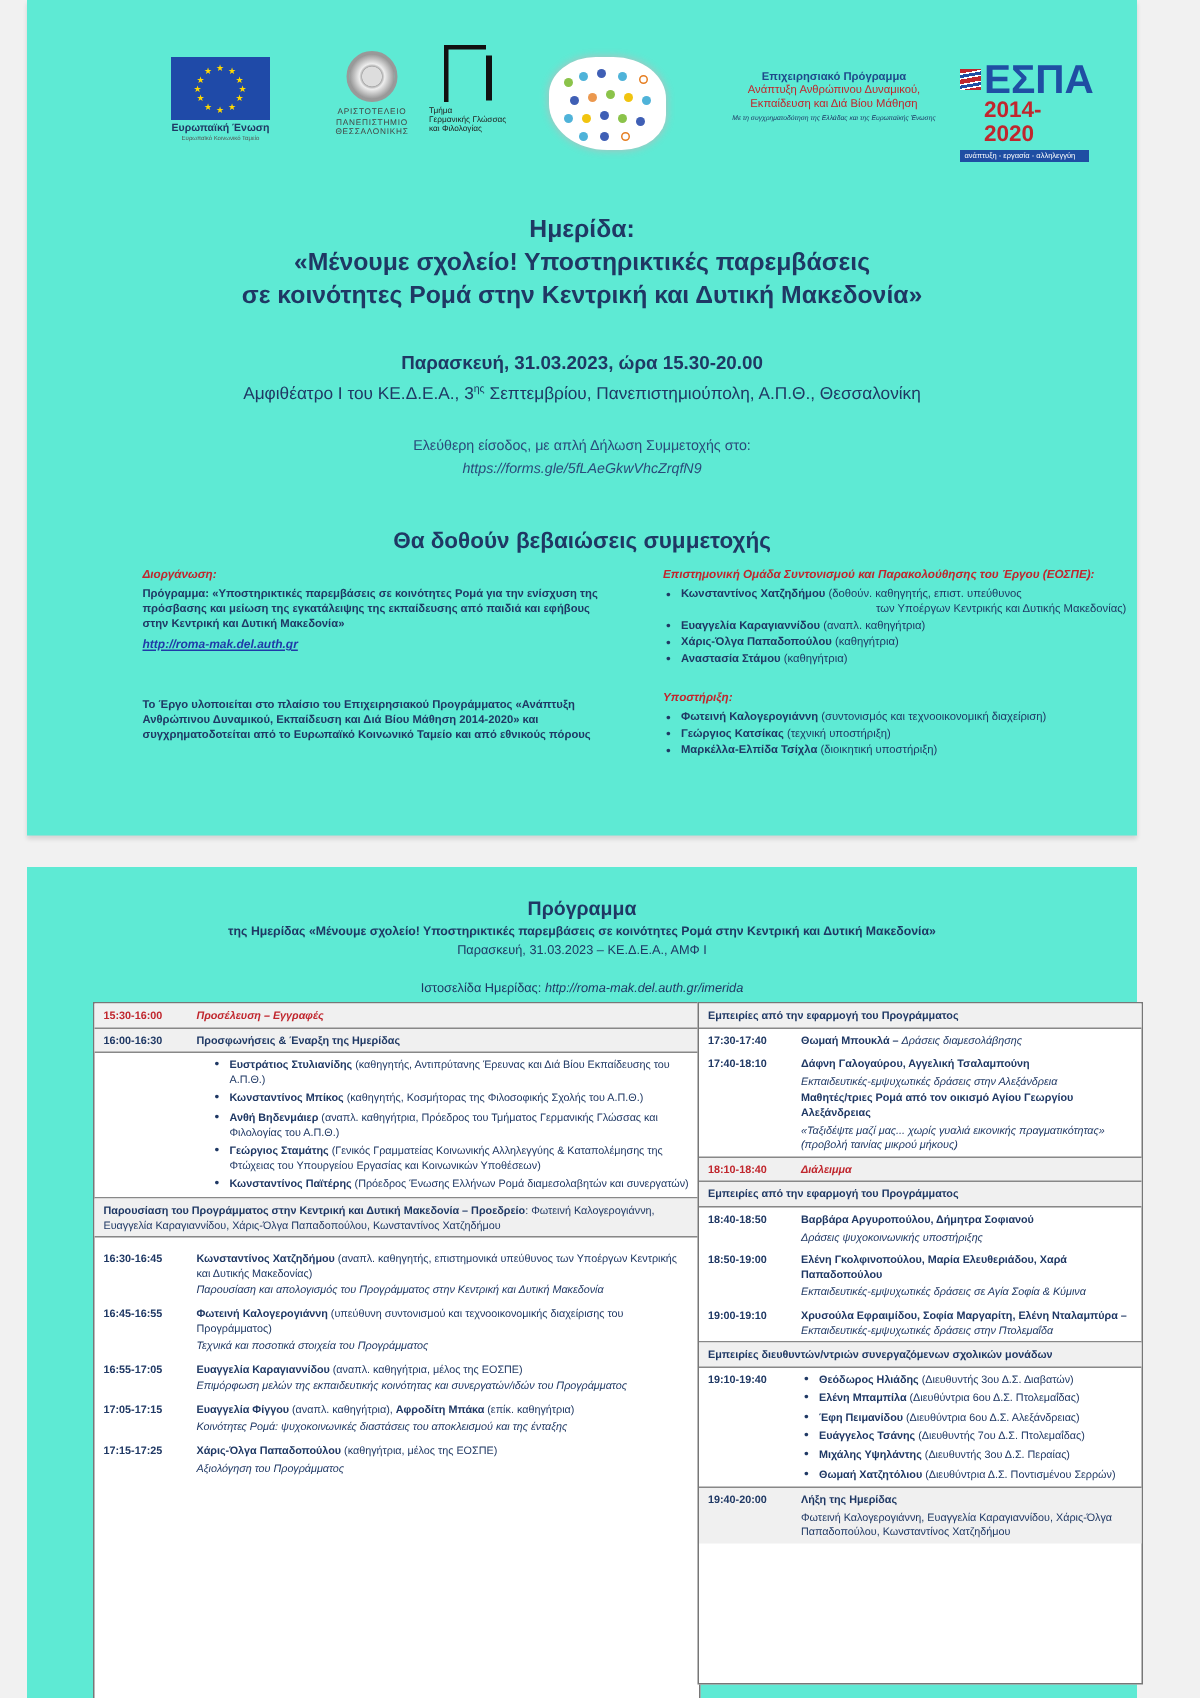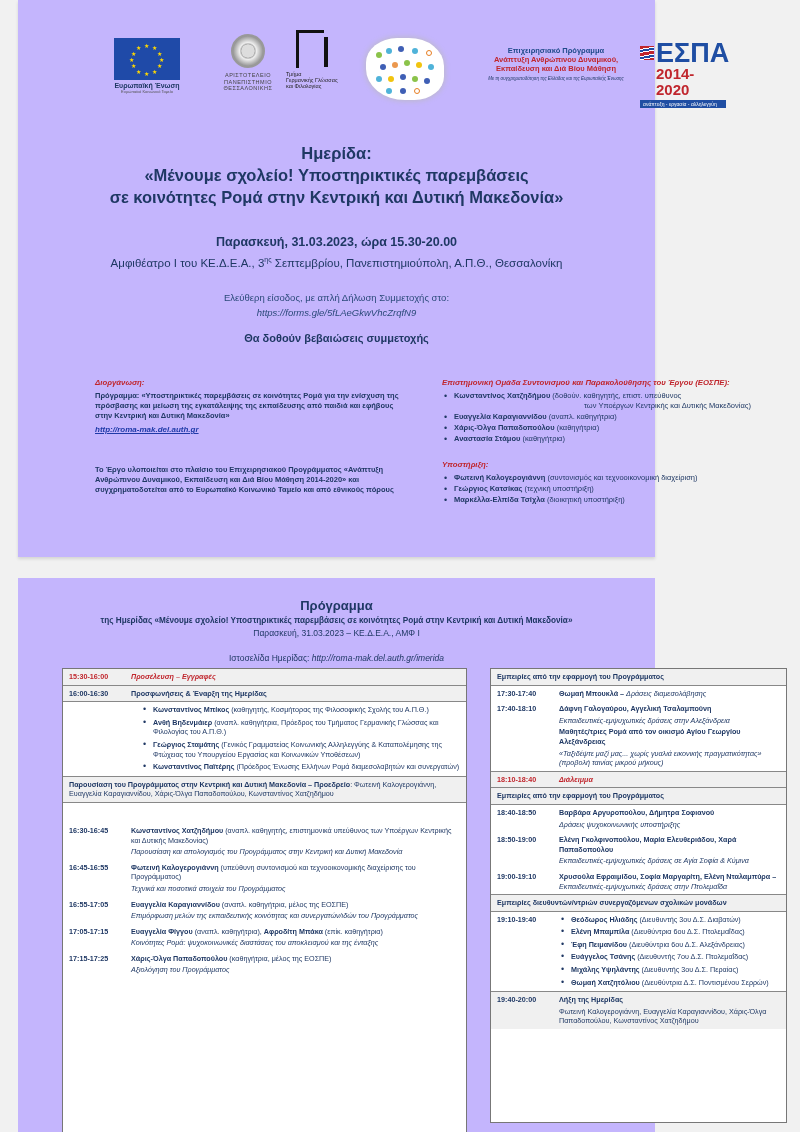--- a/index.html
+++ b/index.html
@@ -1,72 +1,72 @@
 <!DOCTYPE html>
 <html><head>
 <meta charset="utf-8">
 <style>
 *{box-sizing:border-box;margin:0;padding:0}
 html,body{width:800px;height:1132px;background:#f1f1f1;overflow:hidden}
 body{font-family:"Liberation Sans",sans-serif;color:#1f3864;position:relative}
-.page{position:absolute;left:18px;width:637px;background:#c4b5fd}
+.page{position:absolute;left:18px;width:740px;background:#5eead4}
 #page1{top:0;height:557px;box-shadow:0 2px 3px rgba(0,0,0,.12)}
 #page2{top:578px;height:554px}
 .logos{position:absolute;top:30px;left:0;width:100%;height:70px}
 .logo{position:absolute}
 .eu{left:96px;top:8px;width:66px;text-align:center}
 .eu .flag{width:66px;height:42px;background:#1f4aa8;position:relative;margin:0 auto}
 .eu .flag span{position:absolute;color:#ffd800;font-size:6px;line-height:6px}
 .eu .t1{font-size:7px;font-weight:bold;color:#1f3864;margin-top:2px;white-space:nowrap}
 .eu .t2{font-size:4px;color:#555;white-space:nowrap}
 .auth{left:200px;top:4px;width:60px;text-align:center}
 .auth .seal{width:34px;height:34px;border-radius:50%;border:2px solid #999;margin:0 auto;background:radial-gradient(circle,#ddd 30%,#aaa 32%,#eee 40%,#999 70%);}
 .auth .t{font-size:5.5px;color:#444;letter-spacing:.5px;line-height:6.5px;margin-top:4px}
 .germ{left:268px;top:0;width:64px}
 .germ .icon{width:28px;height:38px;margin-left:10px;border-left:3px solid #111;border-top:3px solid #111;position:relative}
 .germ .icon:after{content:"";position:absolute;right:-4px;top:4px;width:4px;height:30px;background:#111}
 .germ .t{font-size:5.5px;color:#222;line-height:6px;margin-top:3px}
 .dots{left:348px;top:8px;width:78px;height:62px;border-radius:40% 45% 38% 50%;box-shadow:0 0 6px #bbb;background:#fff;position:absolute}
 .dots i{position:absolute;width:6px;height:6px;border-radius:50%}
 .op{left:428px;top:16px;width:220px;text-align:center}
 .op .a{font-size:7.5px;color:#1f4a8a;font-weight:bold}
-.op .b{font-size:7.5px;color:#c0262d;font-weight:bold;line-height:9px}
+.op .b{font-size:7.5px;color:#c0262d;font-weight:normal;line-height:9px}
 .op .c{font-size:4.5px;color:#1f3864;margin-top:3px;font-style:italic}
 .espa{left:622px;top:10px;width:86px}
 .espa .top{font-size:27px;font-weight:bold;color:#1f4ea3;line-height:26px;padding-left:16px;position:relative}
 .espa .top:before{content:"";position:absolute;left:0;top:6px;width:14px;height:14px;background:repeating-linear-gradient(170deg,#c0262d 0 3px,#fff 3px 4px,#1f4ea3 4px 6px,#fff 6px 7px)}
 .espa .yr{font-size:15px;font-weight:bold;color:#c0262d;padding-left:16px;line-height:16px}
 .espa .bar{background:#1f4ea3;color:#fff;font-size:5px;padding:1px 3px;margin-top:2px;white-space:nowrap}
 .center{position:absolute;left:0;width:100%;text-align:center}
 .h1{top:142px;font-size:16.5px;font-weight:bold;line-height:22px;color:#1f3864}
 .date{top:233px;font-size:12.5px;font-weight:bold;line-height:18px}
 .venue{top:251px;font-size:11.5px;line-height:18px}
 .venue b{font-weight:normal}
 .reg{top:290px;font-size:9.5px;line-height:15px;color:#2b4a7a}
 .reg .url{font-style:italic}
-.cert{top:332px;font-size:11px;font-weight:bold}
+.cert{top:352px;font-size:15px;font-weight:bold}
 .col{position:absolute;font-size:7.5px;line-height:10px;color:#1f3864}
 .red-h{color:#c0262d;font-style:italic;font-weight:bold;font-size:7.8px;margin-bottom:3px}
 .col .b{font-weight:bold}
 .col a{color:#1f3aa8;font-weight:bold;font-style:italic;text-decoration:underline;display:block;margin-top:4px;font-size:8px}
 .left-col{left:77px;top:378px;width:310px}
 .left-fund{left:77px;top:465px;width:310px;font-weight:bold}
 .right-col{left:424px;top:378px;width:330px}
 ul.bl{list-style:none}
 ul.bl li{position:relative;padding-left:12px;margin-bottom:1px}
 ul.bl li:before{content:"•";position:absolute;left:2px;top:0;font-size:9px}
 .sub-indent{padding-left:130px}
 .p2-title{top:20px;font-size:13px;font-weight:bold;line-height:16px}
 .p2-sub{top:37px;font-size:8.2px;font-weight:bold;line-height:11px}
 .p2-date{top:49px;font-size:8.5px;line-height:12px}
 .p2-site{top:74px;font-size:8.5px;line-height:12px}
 .p2-site i{}
 .tbl{position:absolute;border:1.5px solid #777;background:#fff;font-size:7.2px;line-height:9.6px;color:#1f3864}
 .tL{left:44px;top:90px;width:405px;height:467px}
-.tR{left:472px;top:90px;width:297px;height:455px}
+.tR{left:447px;top:90px;width:297px;height:455px}
 .row{border-bottom:1.5px solid #888;padding:3px 6px;display:flex}
 .row.gray{background:#f0f0f0}
 .row.noborder{border-bottom:none}
 .time{width:62px;flex:none;font-weight:bold}
 .body{flex:1}
 .red{color:#c0262d;font-style:italic;font-weight:bold}
 .redtime{color:#c0262d}
 .it{font-style:italic}
 .bb{font-weight:bold}
 .item{margin-bottom:6px}
@@ -191,30 +191,31 @@
       <div class="time redtime">15:30-16:00</div>
       <div class="body red">Προσέλευση – Εγγραφές</div>
     </div>
     <div class="row gray">
       <div class="time">16:00-16:30</div>
       <div class="body bb">Προσφωνήσεις &amp; Έναρξη της Ημερίδας</div>
     </div>
     <div class="row">
       <div class="time"></div>
       <ul class="bl body" style="padding-left:10px">
+        <li style="margin-bottom:3px"><span class="bb">Ευστράτιος Στυλιανίδης</span><span> (καθηγητής, Αντιπρύτανης Έρευνας και Διά Βίου Εκπαίδευσης του Α.Π.Θ.)</span></li>
         <li style="margin-bottom:3px"><span class="bb">Κωνσταντίνος Μπίκος</span><span> (καθηγητής, Κοσμήτορας της Φιλοσοφικής Σχολής του Α.Π.Θ.)</span></li>
         <li style="margin-bottom:3px"><span class="bb">Ανθή Βηδενμάιερ</span><span> (αναπλ. καθηγήτρια, Πρόεδρος του Τμήματος Γερμανικής Γλώσσας και Φιλολογίας του Α.Π.Θ.)</span></li>
         <li style="margin-bottom:3px"><span class="bb">Γεώργιος Σταμάτης</span><span> (Γενικός Γραμματείας Κοινωνικής Αλληλεγγύης &amp; Καταπολέμησης της Φτώχειας του Υπουργείου Εργασίας και Κοινωνικών Υποθέσεων)</span></li>
         <li><span class="bb">Κωνσταντίνος Παϊτέρης</span><span> (Πρόεδρος Ένωσης Ελλήνων Ρομά διαμεσολαβητών και συνεργατών)</span></li>
       </ul>
     </div>
     <div class="row gray">
       <div class="body"><span class="bb">Παρουσίαση του Προγράμματος στην Κεντρική και Δυτική Μακεδονία – Προεδρείο</span><span>: Φωτεινή Καλογερογιάννη, Ευαγγελία Καραγιαννίδου, Χάρις-Όλγα Παπαδοπούλου, Κωνσταντίνος Χατζηδήμου</span></div>
     </div>
-    <div class="row noborder" style="flex-direction:column;padding-top:23px">
+    <div class="row noborder" style="flex-direction:column;padding-top:9px">
       <div class="item" style="display:flex">
         <div class="time">16:30-16:45</div>
         <div class="body"><span class="bb">Κωνσταντίνος Χατζηδήμου</span><span> (αναπλ. καθηγητής, επιστημονικά υπεύθυνος των Υποέργων Κεντρικής και Δυτικής Μακεδονίας)</span><div class="it" style="margin-top:2px">Παρουσίαση και απολογισμός του Προγράμματος στην Κεντρική και Δυτική Μακεδονία</div></div>
       </div>
       <div class="item" style="display:flex">
         <div class="time">16:45-16:55</div>
         <div class="body"><span class="bb">Φωτεινή Καλογερογιάννη</span><span> (υπεύθυνη συντονισμού και τεχνοοικονομικής διαχείρισης του Προγράμματος)</span><div class="it" style="margin-top:2px">Τεχνικά και ποσοτικά στοιχεία του Προγράμματος</div></div>
       </div>
       <div class="item" style="display:flex">
         <div class="time">16:55-17:05</div>

